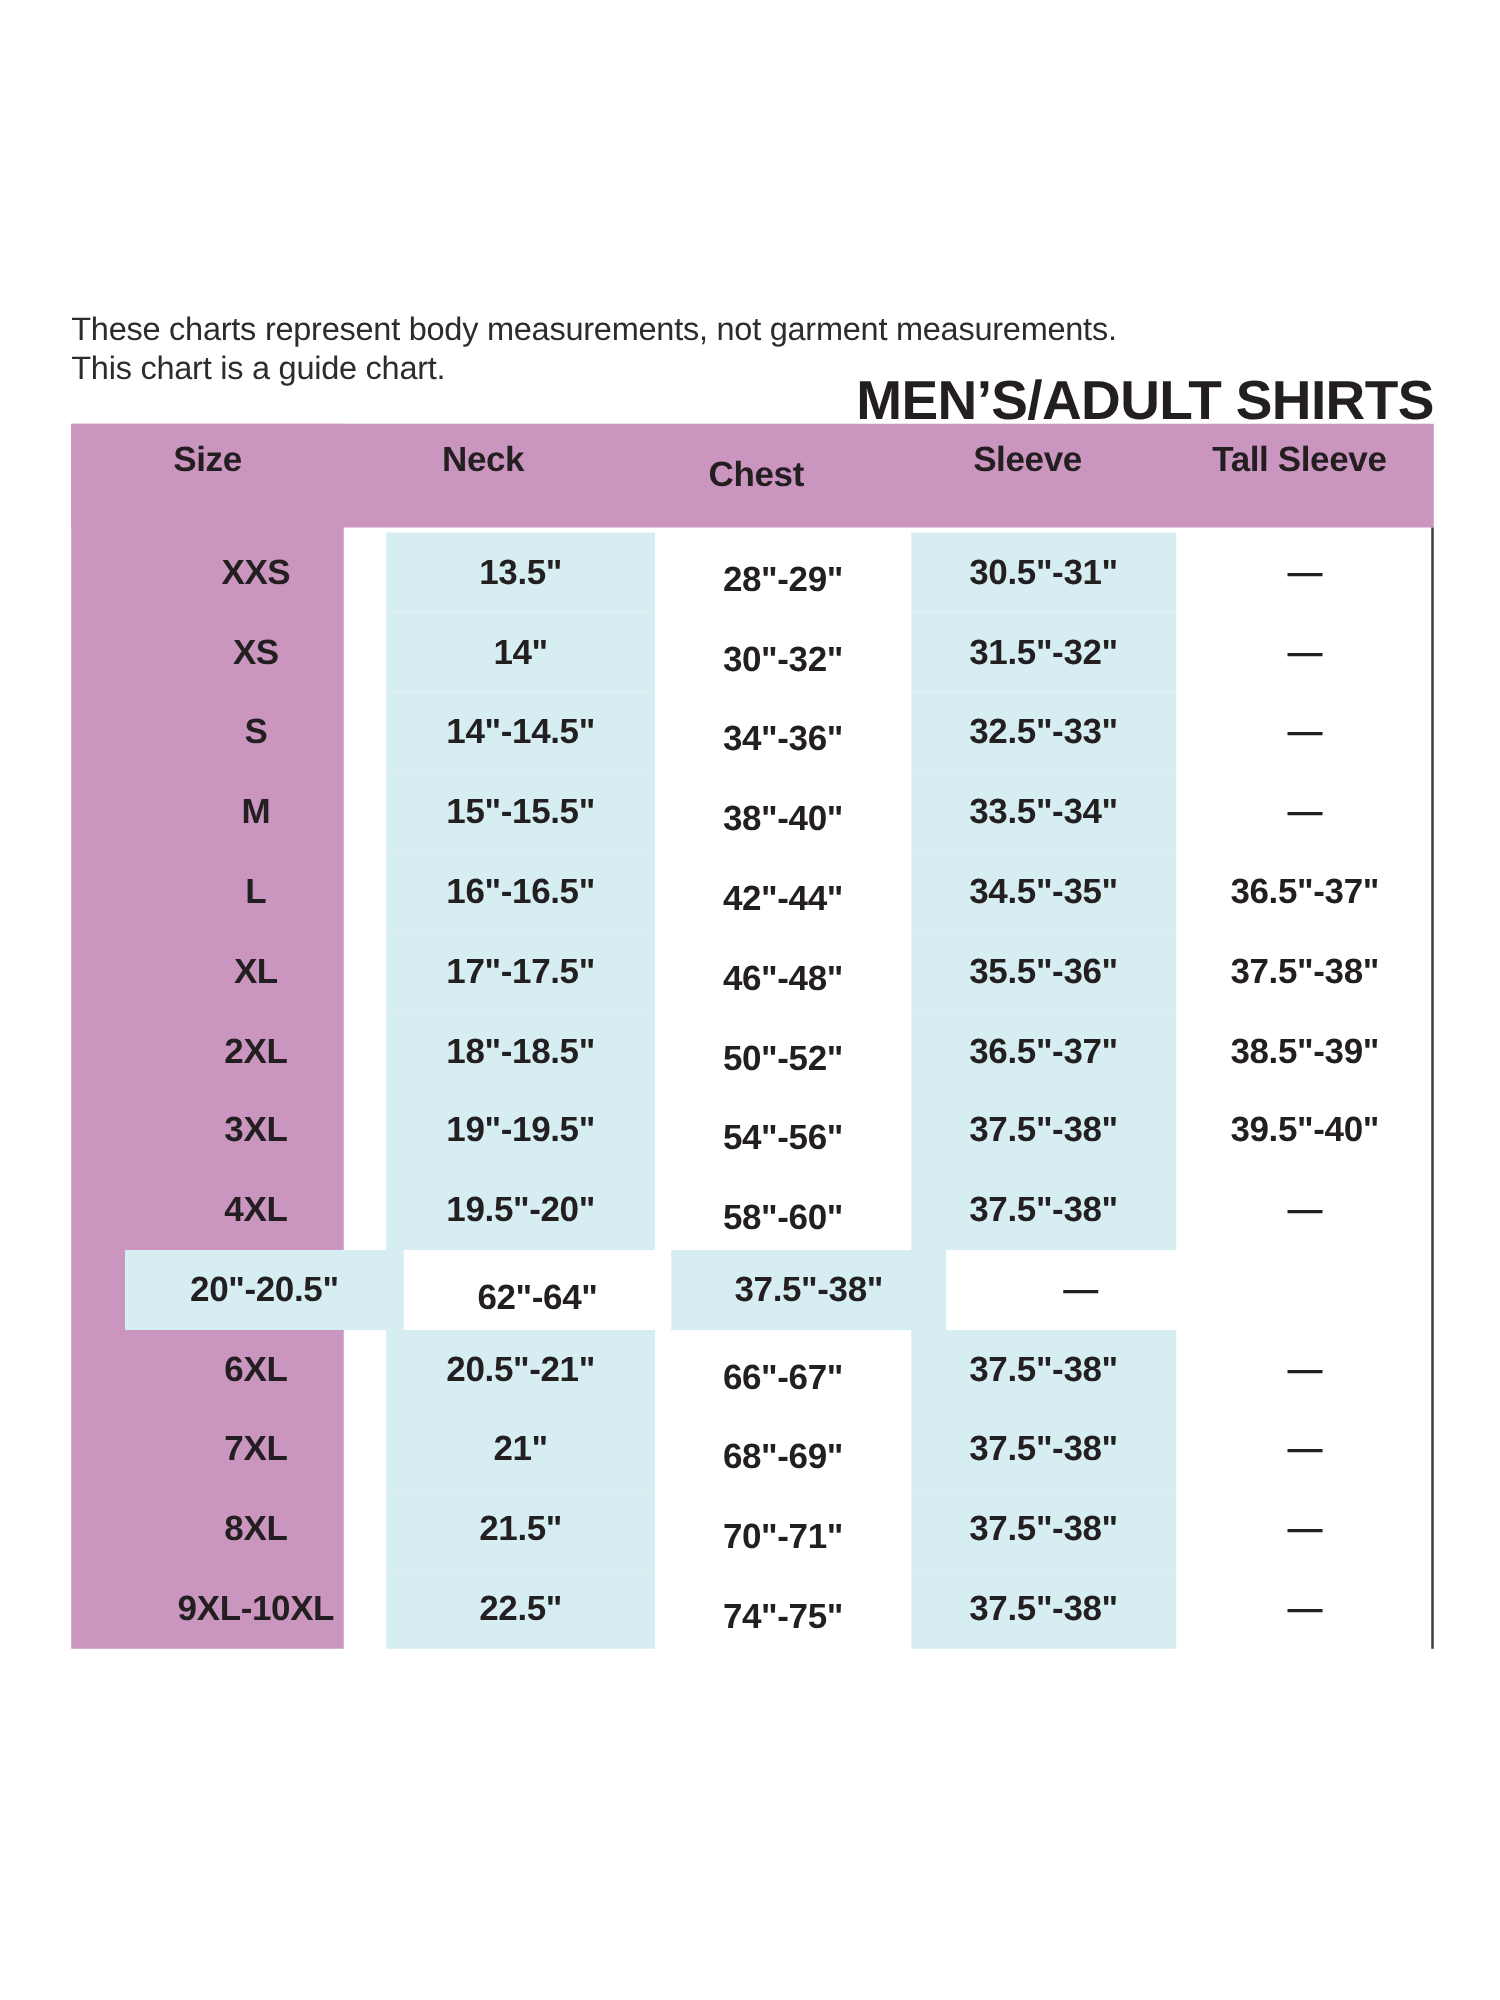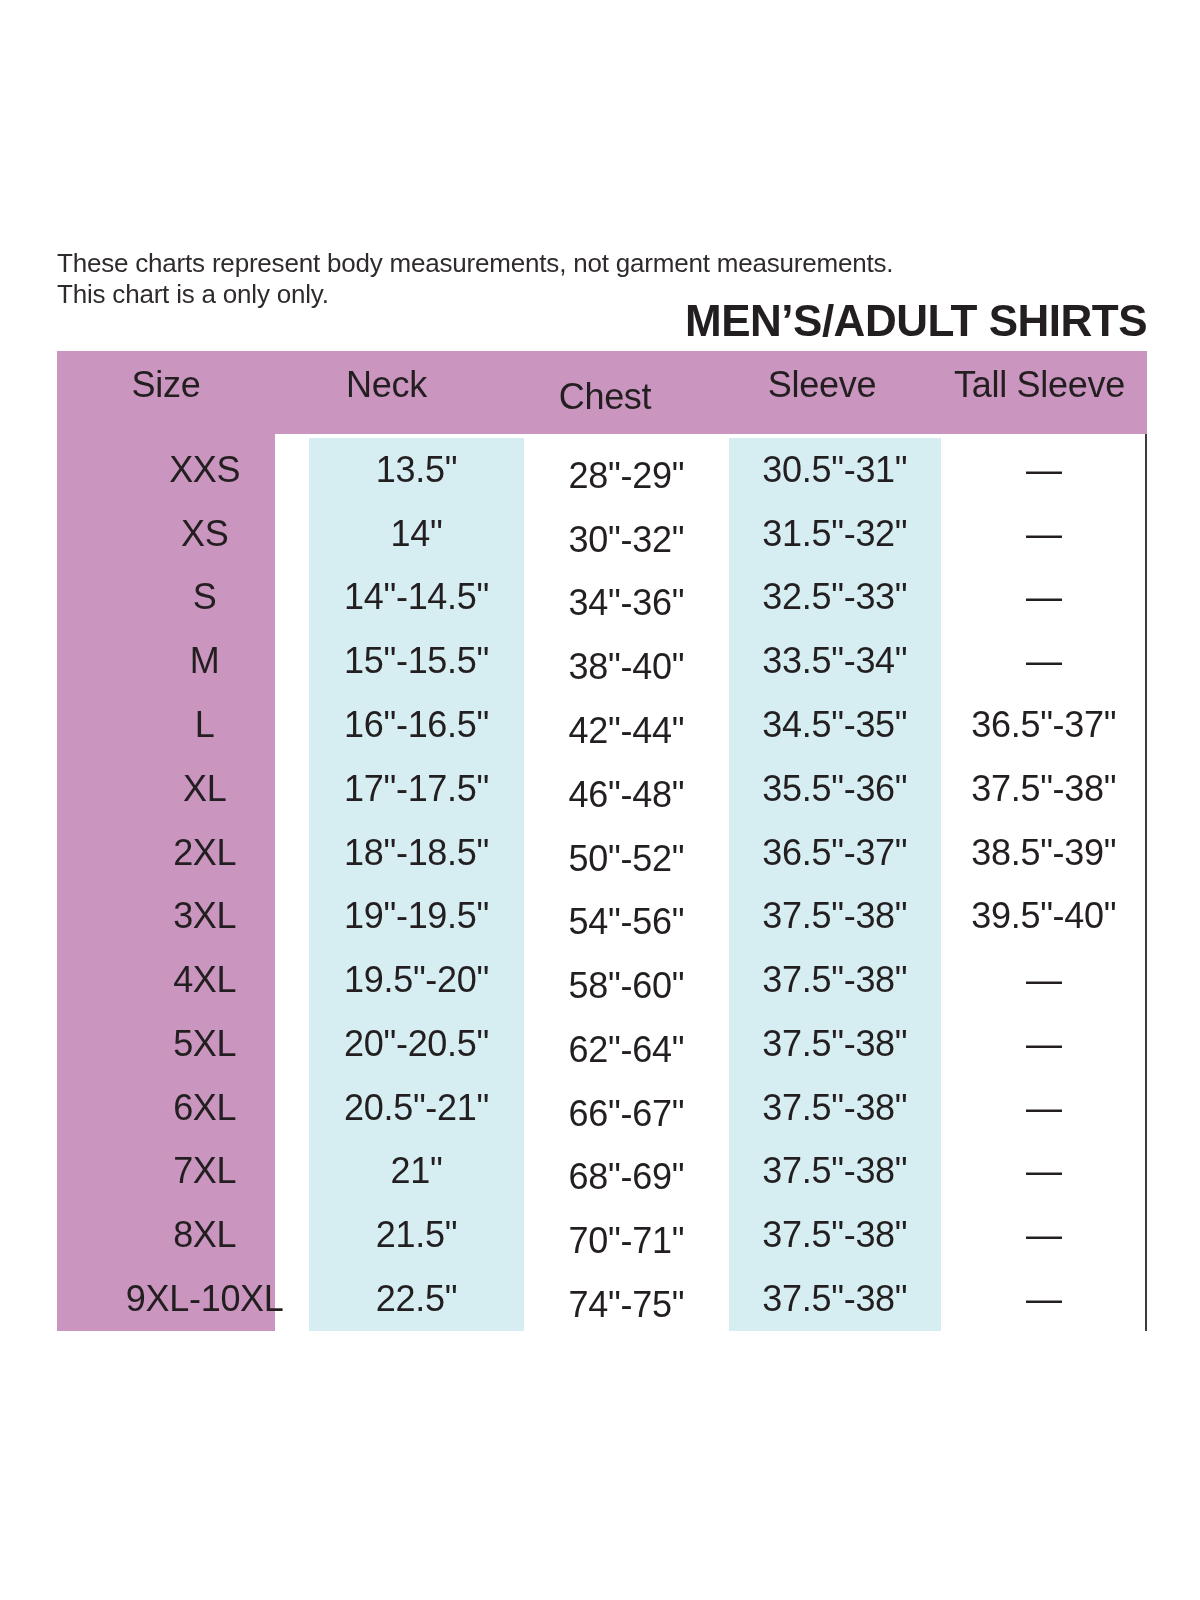--- a/index.html
+++ b/index.html
@@ -29,25 +29,25 @@
     width: 1090px;
     text-align: right;
     font-size: 44px;
     font-weight: 800;
     letter-spacing: -0.5px;
     color: var(--table-text, #231f20);
   }
   .size-table {
     position: absolute;
     left: 57px;
-    top: 351px;
+    top: 339px;
     width: 1090px;
     height: 980px;
-    font-size: 36px;
-    font-weight: normal;
+    font-size: 28px;
+    font-weight: bold;
     letter-spacing: -0.3px;
     color: var(--table-text, #231f20);
   }
   .pink-header-band {
     position: absolute;
     left: 0; top: 0;
     width: 1090px; height: 83px;
     background: var(--pink, #ca95bf);
   }
   .pink-size-column {
@@ -95,21 +95,21 @@
     background: var(--border, #3e3b3c);
   }
 </style>
 </head>
 <body>
 
 <div class="canvas">
 
   <div class="disclaimer">
     <div>These charts represent body measurements, not garment measurements.</div>
-    <div>This chart is a only only.</div>
+    <div>This chart is a guide chart.</div>
   </div>
 
   <div class="chart-title">MEN’S/ADULT SHIRTS</div>
 
   <div class="size-table">
     <div class="pink-header-band"></div>
     <div class="pink-size-column"></div>
 
     <div class="thead">
       <div class="th col0">Size</div>
@@ -186,21 +186,20 @@
 
   <div class="tr">
     <div class="td col0">4XL</div>
     <div class="td col1 blue">19.5"-20"</div>
     <div class="td col2">58"-60"</div>
     <div class="td col3 blue">37.5"-38"</div>
     <div class="td col4">—</div>
   </div>
 
   <div class="tr">
-    <div class="td col0">5XL</div>
     <div class="td col1 blue">20"-20.5"</div>
     <div class="td col2">62"-64"</div>
     <div class="td col3 blue">37.5"-38"</div>
     <div class="td col4">—</div>
   </div>
 
   <div class="tr">
     <div class="td col0">6XL</div>
     <div class="td col1 blue">20.5"-21"</div>
     <div class="td col2">66"-67"</div>

